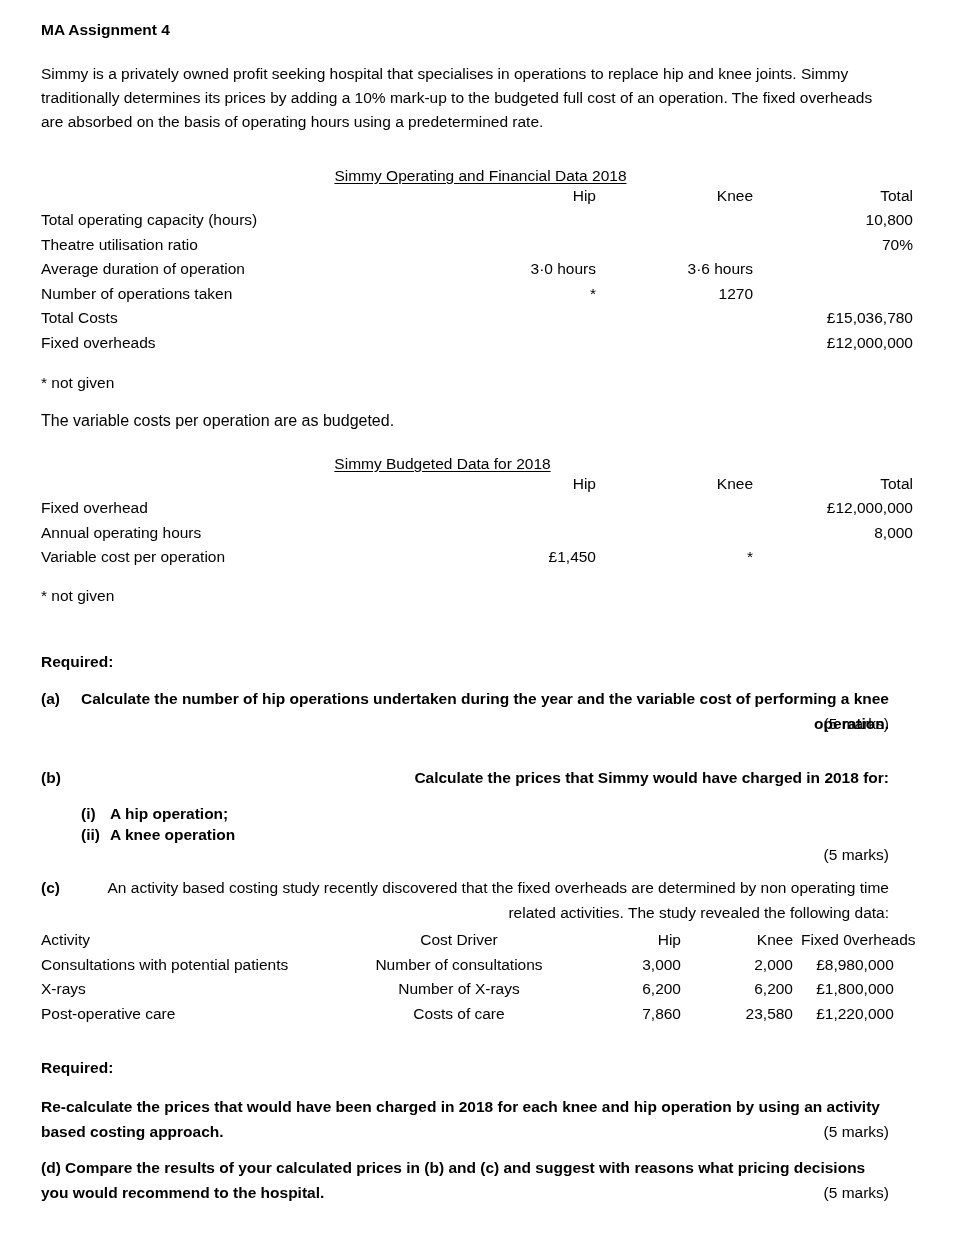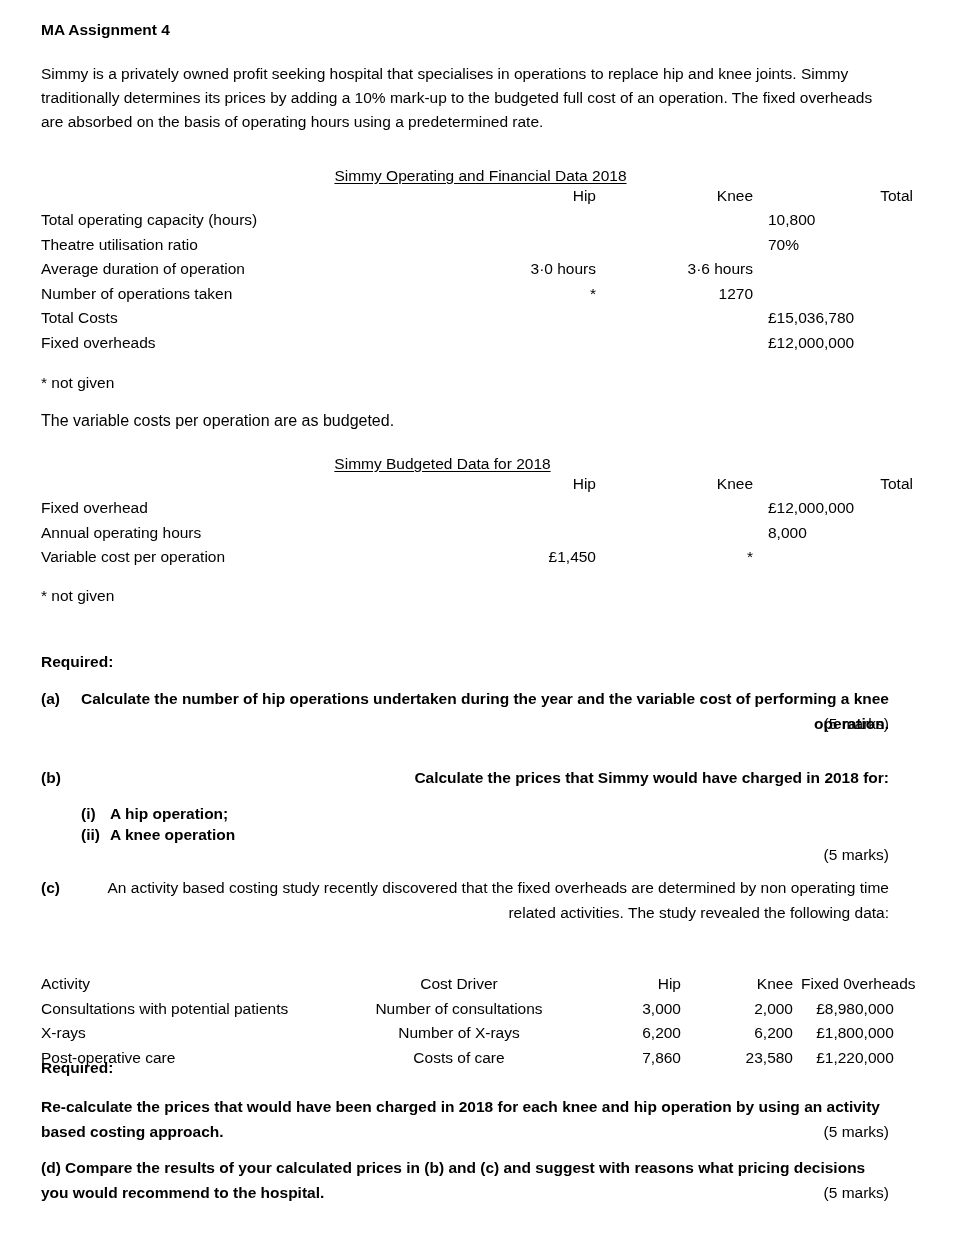--- a/index.html
+++ b/index.html
@@ -65,21 +65,21 @@
   table.data td, table.data th {
     padding: 0;
     font-weight: normal;
     line-height: 24.5px;
     vertical-align: top;
     white-space: nowrap;
   }
   .col-label  { width: 425px; text-align: left; }
   .col-hip    { width: 130px; text-align: right; padding-right: 17px !important; }
   .col-knee   { width: 140px; text-align: right; padding-right: 15px !important; }
-  .col-total  { width: 145px; text-align: left; }
+  .col-total  { width: 145px; text-align: right; }
   .hdr td { text-align: right; }
   .note {
     position: absolute;
     left: 41px;
     font-size: 15.5px;
   }
   .para {
     position: absolute;
     left: 41px;
     font-size: 16px;
@@ -284,21 +284,21 @@
 
   <div class="qitem" style="top:843px;">
     <span class="marks" style="top:0;">(5 marks)</span>
   </div>
 
   <div class="qitem" style="top:876px;">
     <span class="marker bold">(c)</span>
     <span class="qbody" style="margin-left:37px;">An activity based costing study recently discovered that the fixed overheads are determined by non operating time related activities. The study revealed the following data:</span>
   </div>
 
-  <div class="act-block" style="top:972px;">
+  <div class="act-block" style="top:928px;">
     <table class="activity">
       <tbody>
           <tr>
         <td class="a-act">Activity</td>
         <td class="a-drv">Cost  Driver</td>
         <td class="a-hip">Hip</td>
         <td class="a-knee">Knee</td>
         <td class="a-fix">Fixed 0verheads</td>
       </tr>
       <tr>

